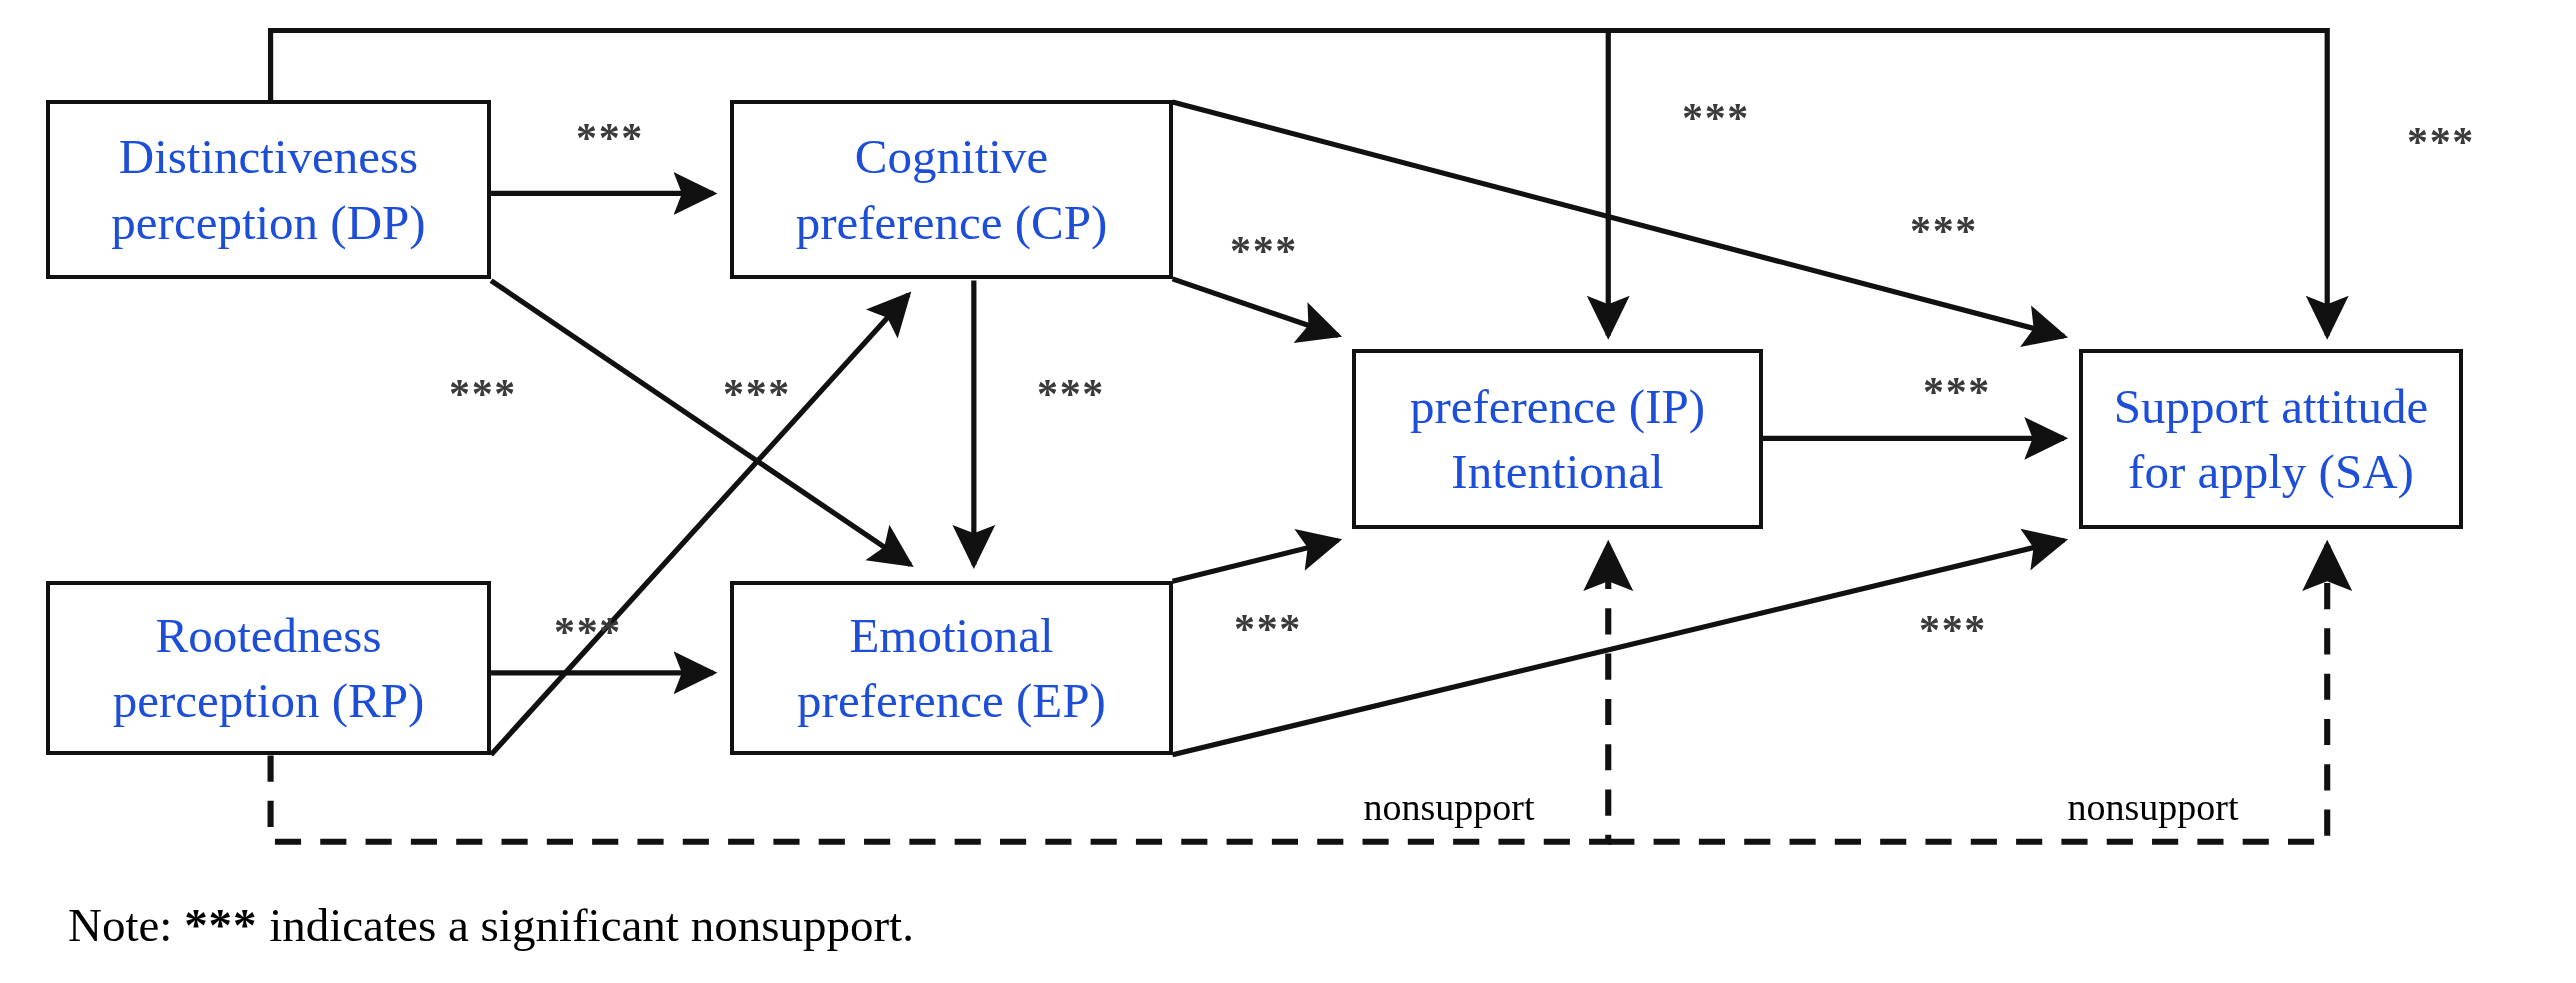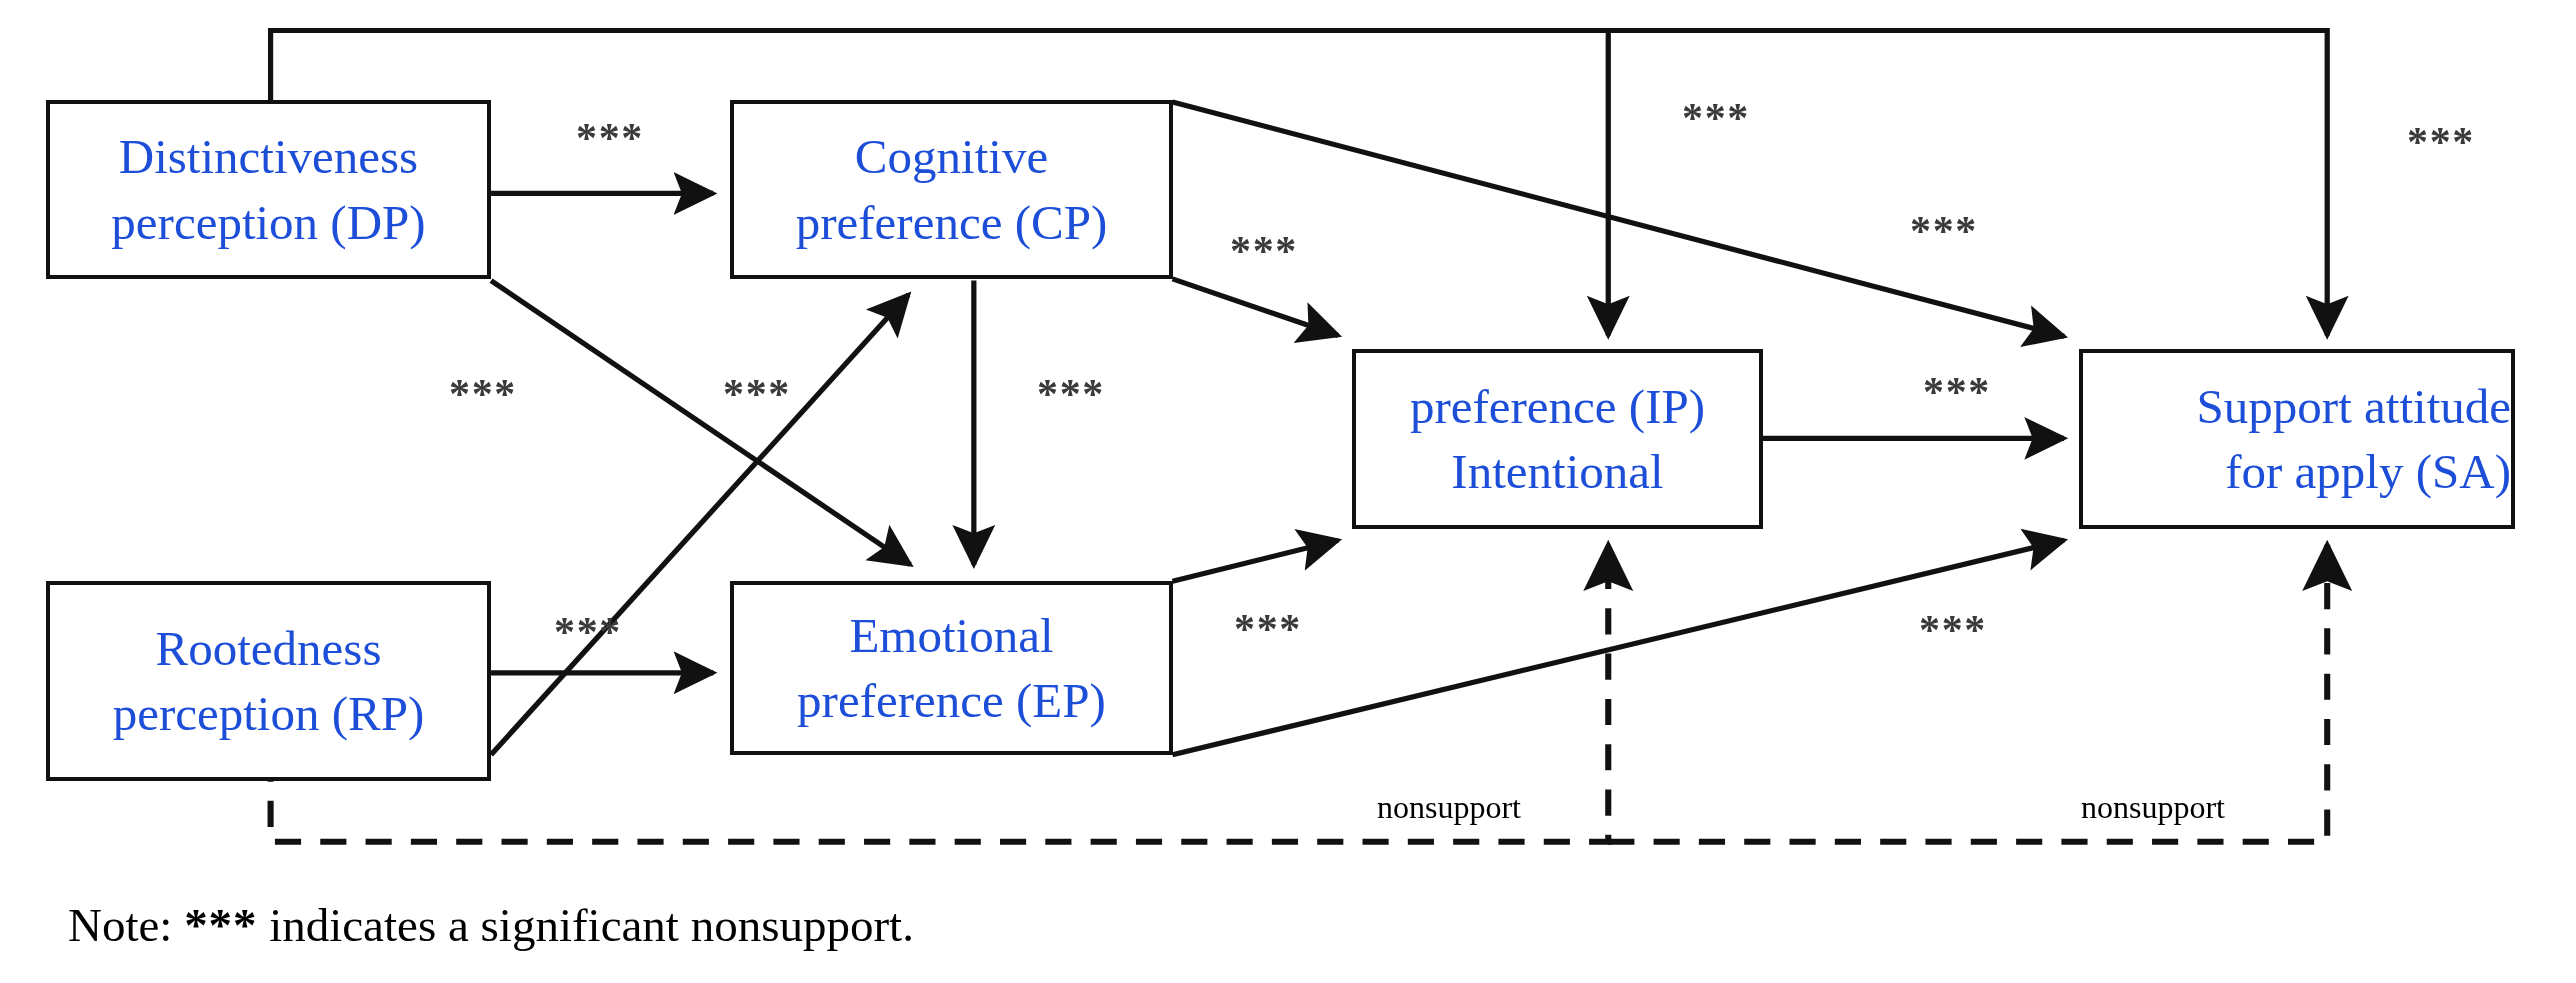--- a/index.html
+++ b/index.html
@@ -49,21 +49,21 @@
     letter-spacing: 1.7px;
     font-family: "Liberation Serif", "DejaVu Serif", serif;
     z-index: 7;
     white-space: nowrap;
     transform: translate(-50%, -50%);
     background: transparent;
   }
   .ns-label {
     position: absolute;
     color: #000000;
-    font-size: 32px;
+    font-size: 38px;
     font-family: "Liberation Serif", "DejaVu Serif", serif;
     z-index: 7;
     white-space: nowrap;
     transform: translate(-50%, -50%);
   }
   #figure-note {
     position: absolute;
     left: 68px;
     top: 898px;
     font-size: 47px;
@@ -129,26 +129,26 @@
   <div class="node-box" style="left:730px; top:100px; width:443px; height:179px;">
     <span class="node-line">Cognitive</span>
     <span class="node-line">preference (CP)</span>
   </div>
 
   <div class="node-box" style="left:1352px; top:349px; width:411px; height:180px;">
     <span class="node-line">preference (IP)</span>
     <span class="node-line">Intentional</span>
   </div>
 
-  <div class="node-box" style="left:2079px; top:349px; width:436px; height:180px;align-items:flex-end;">
+  <div class="node-box" style="left:2079px; top:349px; width:384px; height:180px;">
     <span class="node-line">Support attitude</span>
     <span class="node-line">for apply (SA)</span>
   </div>
 
-  <div class="node-box" style="left:46px; top:581px; width:445px; height:200px;">
+  <div class="node-box" style="left:46px; top:581px; width:445px; height:174px;">
     <span class="node-line">Rootedness</span>
     <span class="node-line">perception (RP)</span>
   </div>
 
   <div class="node-box" style="left:730px; top:581px; width:443px; height:174px;">
     <span class="node-line">Emotional</span>
     <span class="node-line">preference (EP)</span>
   </div>
 
   <span class="star-label" style="left:610px; top:138px;">***</span>

